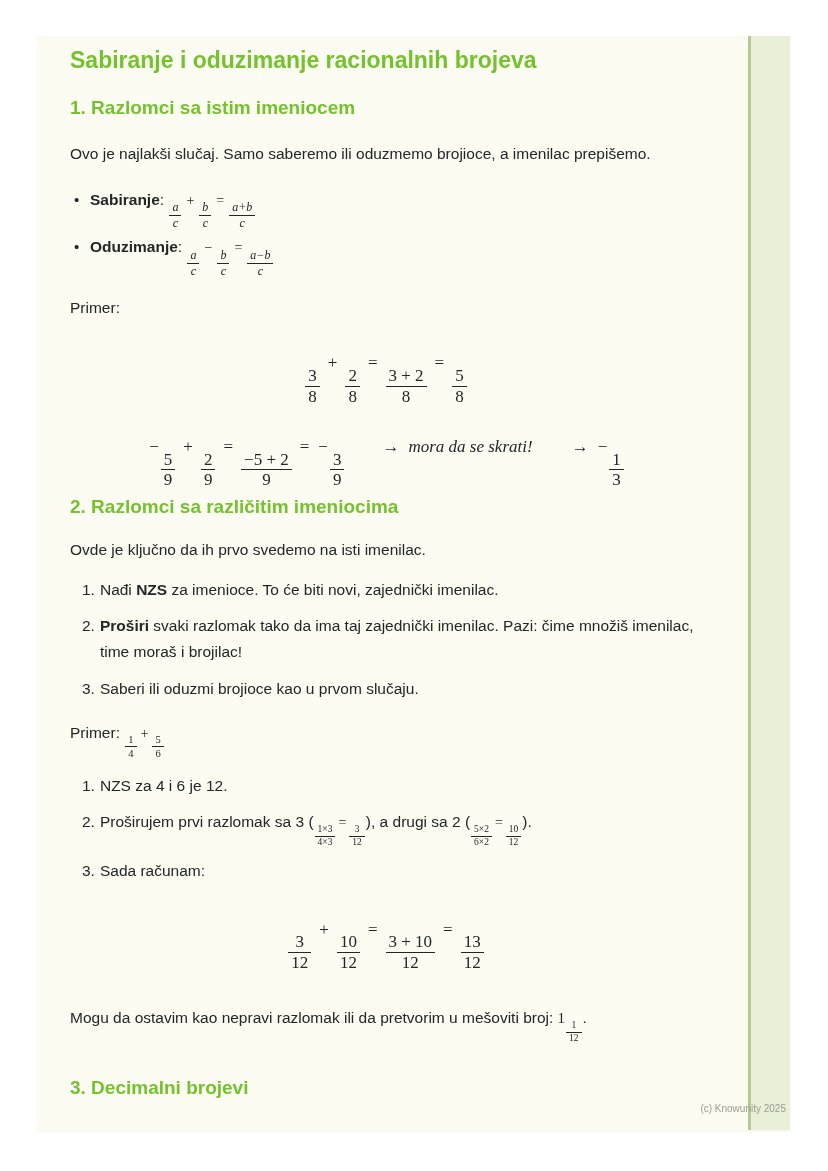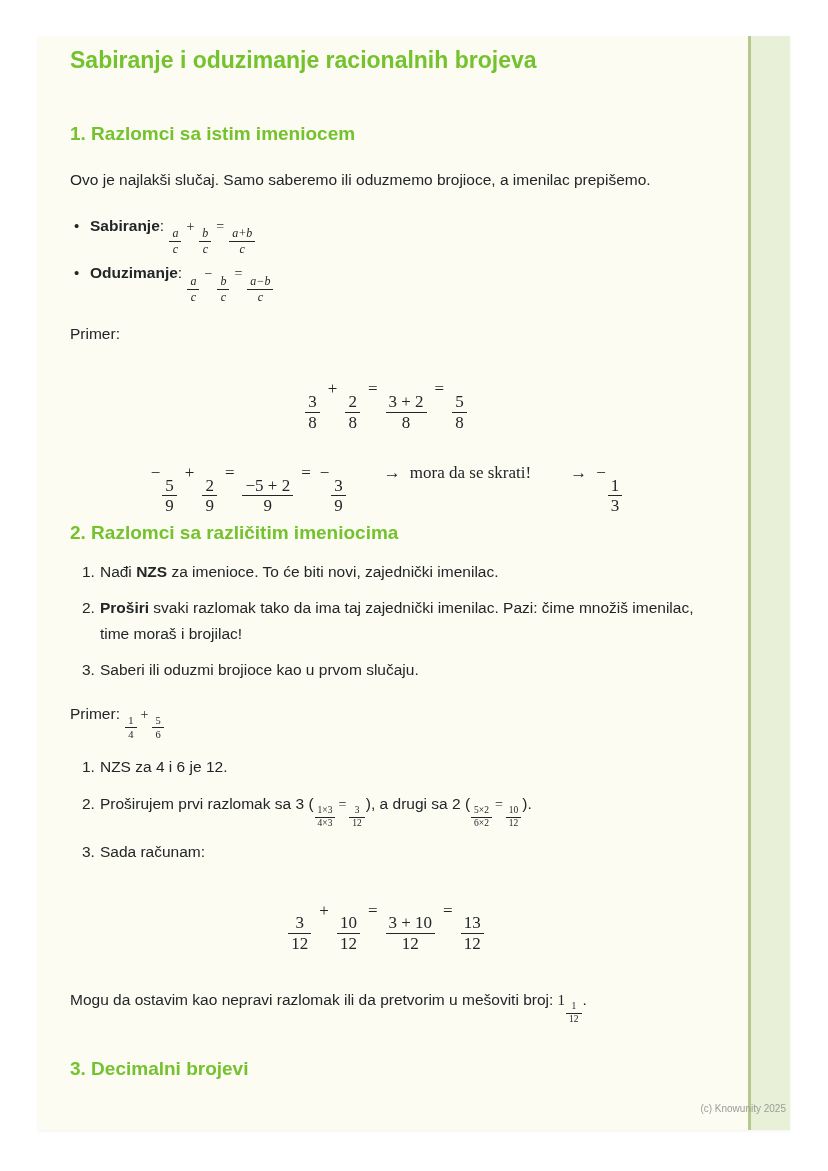--- a/index.html
+++ b/index.html
@@ -30,21 +30,21 @@
     box-sizing:border-box;
   }
   h1 {
     font-size:23px; line-height:1.3; font-weight:bold;
     color:#74c22e; margin:4px 0 0;
   }
   h2 {
     font-size:19px; line-height:1.25; font-weight:bold;
     color:#74c22e; margin:0;
   }
-  .h2-1 { margin-top:46px; }
+  .h2-1 { margin-top:20px; }
   .h2-2 { }
   .h2-3 { margin-top:32px; }
   p { font-size:15.5px; line-height:1.7; margin:18px 0 0; }
   .justify { text-align:justify; line-height:2.06; }
   .italic { }
   
   ul.bullets { list-style:none; margin:14px 0 0; padding:0; }
   ul.bullets li {
     position:relative; padding-left:20px;
     font-size:15.5px; line-height:2.1; margin:2px 0;
@@ -62,21 +62,21 @@
   .math { font-family:"Liberation Serif", serif; color:#232629; }
   .mi { font-style:italic; }
   .frac { display:inline-flex; flex-direction:column; text-align:center; margin:0 1px; }
   .frac .num { display:block; line-height:1.05; padding:0 3px 1px; }
   .frac .den { display:block; line-height:1.05; padding:1px 3px 0; border-top:1.3px solid currentColor; }
   
   .dm { text-align:center; font-size:17px; margin:32px 0 6px; font-family:"Liberation Serif", serif; }
   .dm .frac { vertical-align:-0.72em; }
   .dm .mo { padding:0 7px; }
   .dm .mo-tight { padding:0 1px 0 2px; }
-  .dm .note { padding:0 2px; }
+  .dm .note { padding:0 2px;font-style:italic; }
   .sp { display:inline-block; width:30px; }
   
   .rule { font-size:14px; }
   .rule .frac { font-size:12px; vertical-align:-0.55em; }
   .rule .mo { padding:0 4px; }
   
   .pm { font-size:14px; font-style:normal; }
   .pm .frac { font-size:10.5px; vertical-align:-0.5em; }
   .pm .mo { padding:0 3px; }
   
@@ -161,20 +161,21 @@
         </span><span class="mo">=</span><span class="mo-tight">−</span><span class="frac">
           <span class="num">3</span>
           <span class="den">9</span>
         </span><span class="sp"></span><span class="mo">→</span><span class="note">mora da se skrati!</span><span class="sp"></span><span class="mo">→</span><span class="mo-tight">−</span><span class="frac">
           <span class="num">1</span>
           <span class="den">3</span>
         </span></div>
 
     <h2 class="h2-2">2. Razlomci sa različitim imeniocima</h2>
 
+    <p>Ovde je ključno da ih prvo svedemo na isti imenilac.</p>
 
     <ol class="steps">
       <li>
         <span class="step-num">1.</span>
         <span class="step-body"><span>Nađi </span><b>NZS</b><span> za imenioce. To će biti novi, zajednički imenilac.</span></span>
       </li>
       <li>
         <span class="step-num">2.</span>
         <span class="step-body"><b>Proširi</b><span> svaki razlomak tako da ima taj zajednički imenilac. </span><span class="italic">Pazi: čime množiš imenilac, time moraš i brojilac!</span></span>
       </li>

